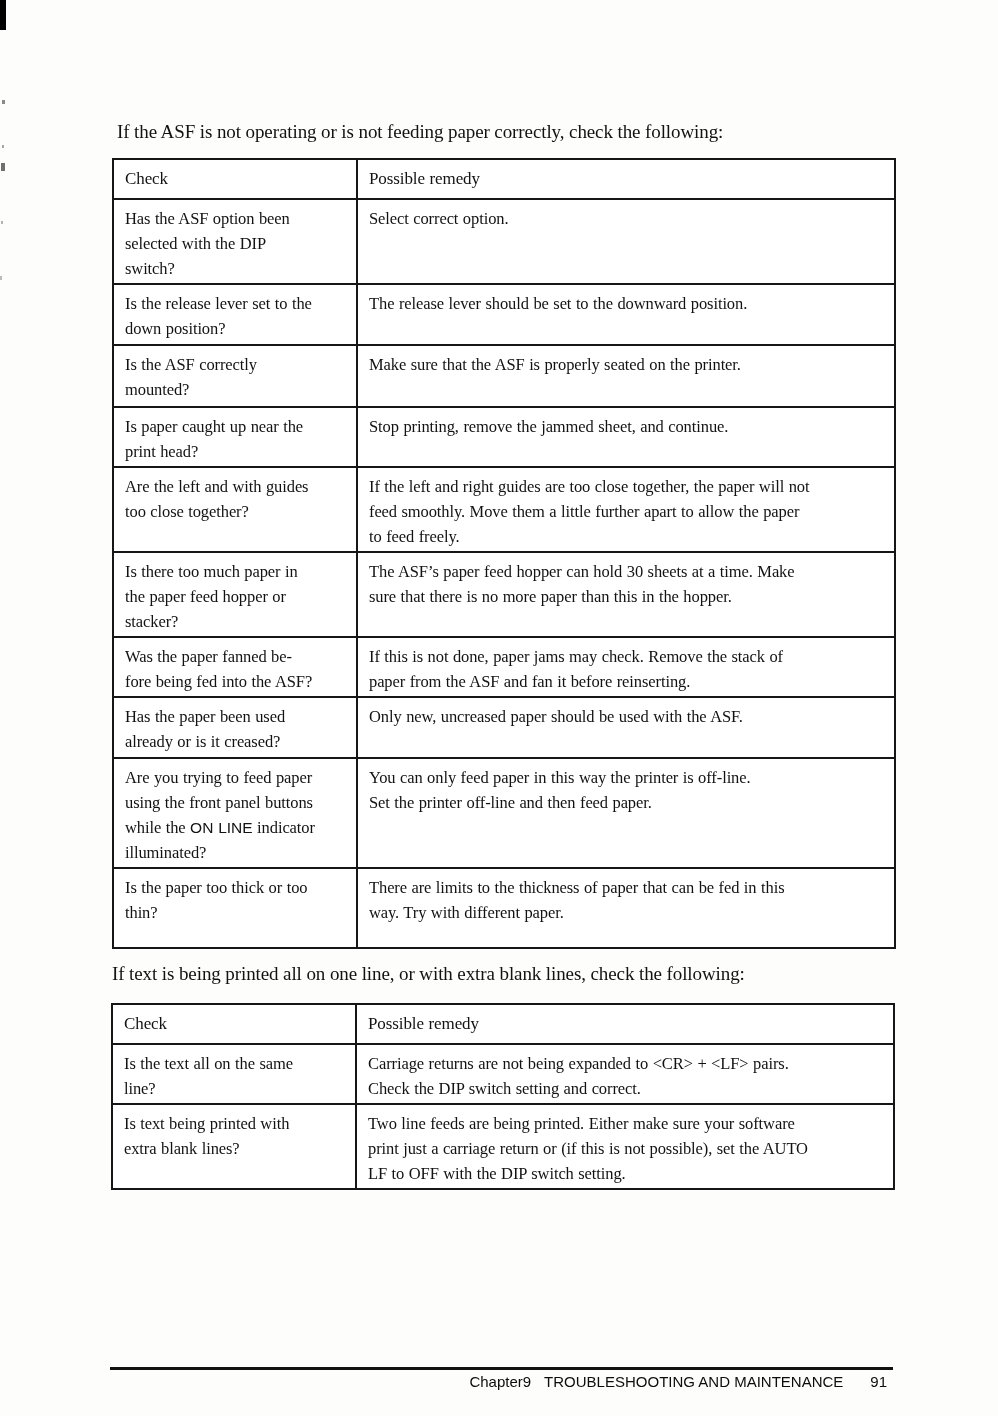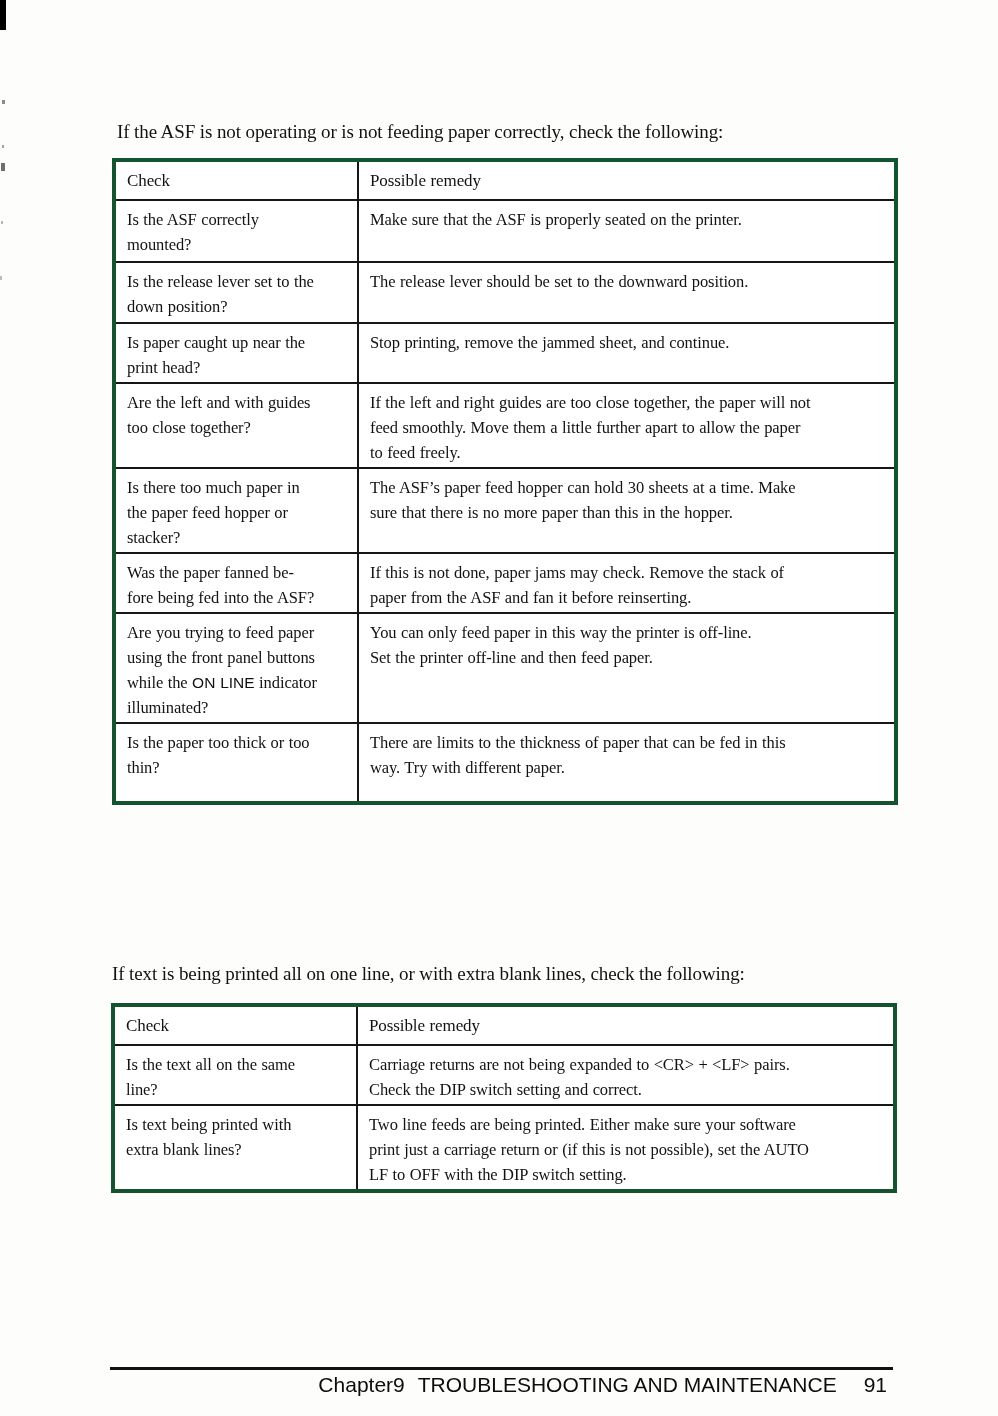--- a/index.html
+++ b/index.html
@@ -24,21 +24,21 @@
   }
   .intro-1 { left: 117px; top: 121px; }
   .intro-2 { left: 112px; top: 963px; }
 
   
   table.troubleshoot {
     position: absolute;
     border-collapse: collapse;
     table-layout: fixed;
     width: 782px;
-    border: 4px solid #14532d;
+    border: 1px solid #14532d;
     background: #fff;
   }
   table.troubleshoot td, table.troubleshoot th {
     border: 2px solid #161616;
     vertical-align: top;
     font-weight: normal;
     text-align: left;
     font-size: 16.5px;
     line-height: 25px;
     letter-spacing: -0.1px;
@@ -60,21 +60,21 @@
     left: 110px; top: 1367px;
     width: 783px; height: 3px;
     background: #111;
   }
   .footer {
     position: absolute;
     left: 110px; top: 1373px;
     width: 783px;
     text-align: right;
     font-family: "Liberation Sans", "DejaVu Sans", sans-serif;
-    font-size: 21px;
+    font-size: 15px;
     color: #0d0d0d;
     padding-right: 6px;
     box-sizing: border-box;
     white-space: nowrap;
   }
   .footer .section { margin-left: 13px; }
   .footer .pagenum { margin-left: 27px; }
 </style>
 </head>
 <body>
@@ -91,29 +91,35 @@
 <table class="troubleshoot t1">
   <colgroup>
       <col class="c-check">
       <col class="c-remedy">
     </colgroup>
   <tbody>
       <tr style="height:40px;">
     <th>Check</th>
     <th>Possible remedy</th>
   </tr>
-  <tr style="height:62px;">
-    <td>Is the ASF correctly
-mounted?</td>
-    <td>Make sure that the ASF is properly seated on the printer.</td>
+  <tr style="height:82px;">
+    <td>Has the ASF option been
+selected with the DIP
+switch?</td>
+    <td>Select correct option.</td>
   </tr>
   <tr style="height:61px;">
     <td>Is the release lever set to the
 down position?</td>
     <td>The release lever should be set to the downward position.</td>
+  </tr>
+  <tr style="height:62px;">
+    <td>Is the ASF correctly
+mounted?</td>
+    <td>Make sure that the ASF is properly seated on the printer.</td>
   </tr>
   <tr style="height:60px;">
     <td>Is paper caught up near the
 print head?</td>
     <td>Stop printing, remove the jammed sheet, and continue.</td>
   </tr>
   <tr style="height:84px;">
     <td>Are the left and with guides
 too close together?</td>
     <td>If the left and right guides are too close together, the paper will not
@@ -125,20 +131,25 @@
 the paper feed hopper or
 stacker?</td>
     <td>The ASF’s paper feed hopper can hold 30 sheets at a time. Make
 sure that there is no more paper than this in the hopper.</td>
   </tr>
   <tr style="height:44px;margin-top:8px;">
     <td>Was the paper fanned be-
 fore being fed into the ASF?</td>
     <td>If this is not done, paper jams may check. Remove the stack of
 paper from the ASF and fan it before reinserting.</td>
+  </tr>
+  <tr style="height:61px;">
+    <td>Has the paper been used
+already or is it creased?</td>
+    <td>Only new, uncreased paper should be used with the ASF.</td>
   </tr>
   <tr style="height:107px;">
     <td><span>Are you trying to feed paper
 using the front panel buttons
 while the </span><span class="sans-inline">ON LINE</span><span> indicator
 illuminated?</span></td>
     <td>You can only feed paper in this way the printer is off-line.
 Set the printer off-line and then feed paper.</td>
   </tr>
   <tr style="height:80px;">

